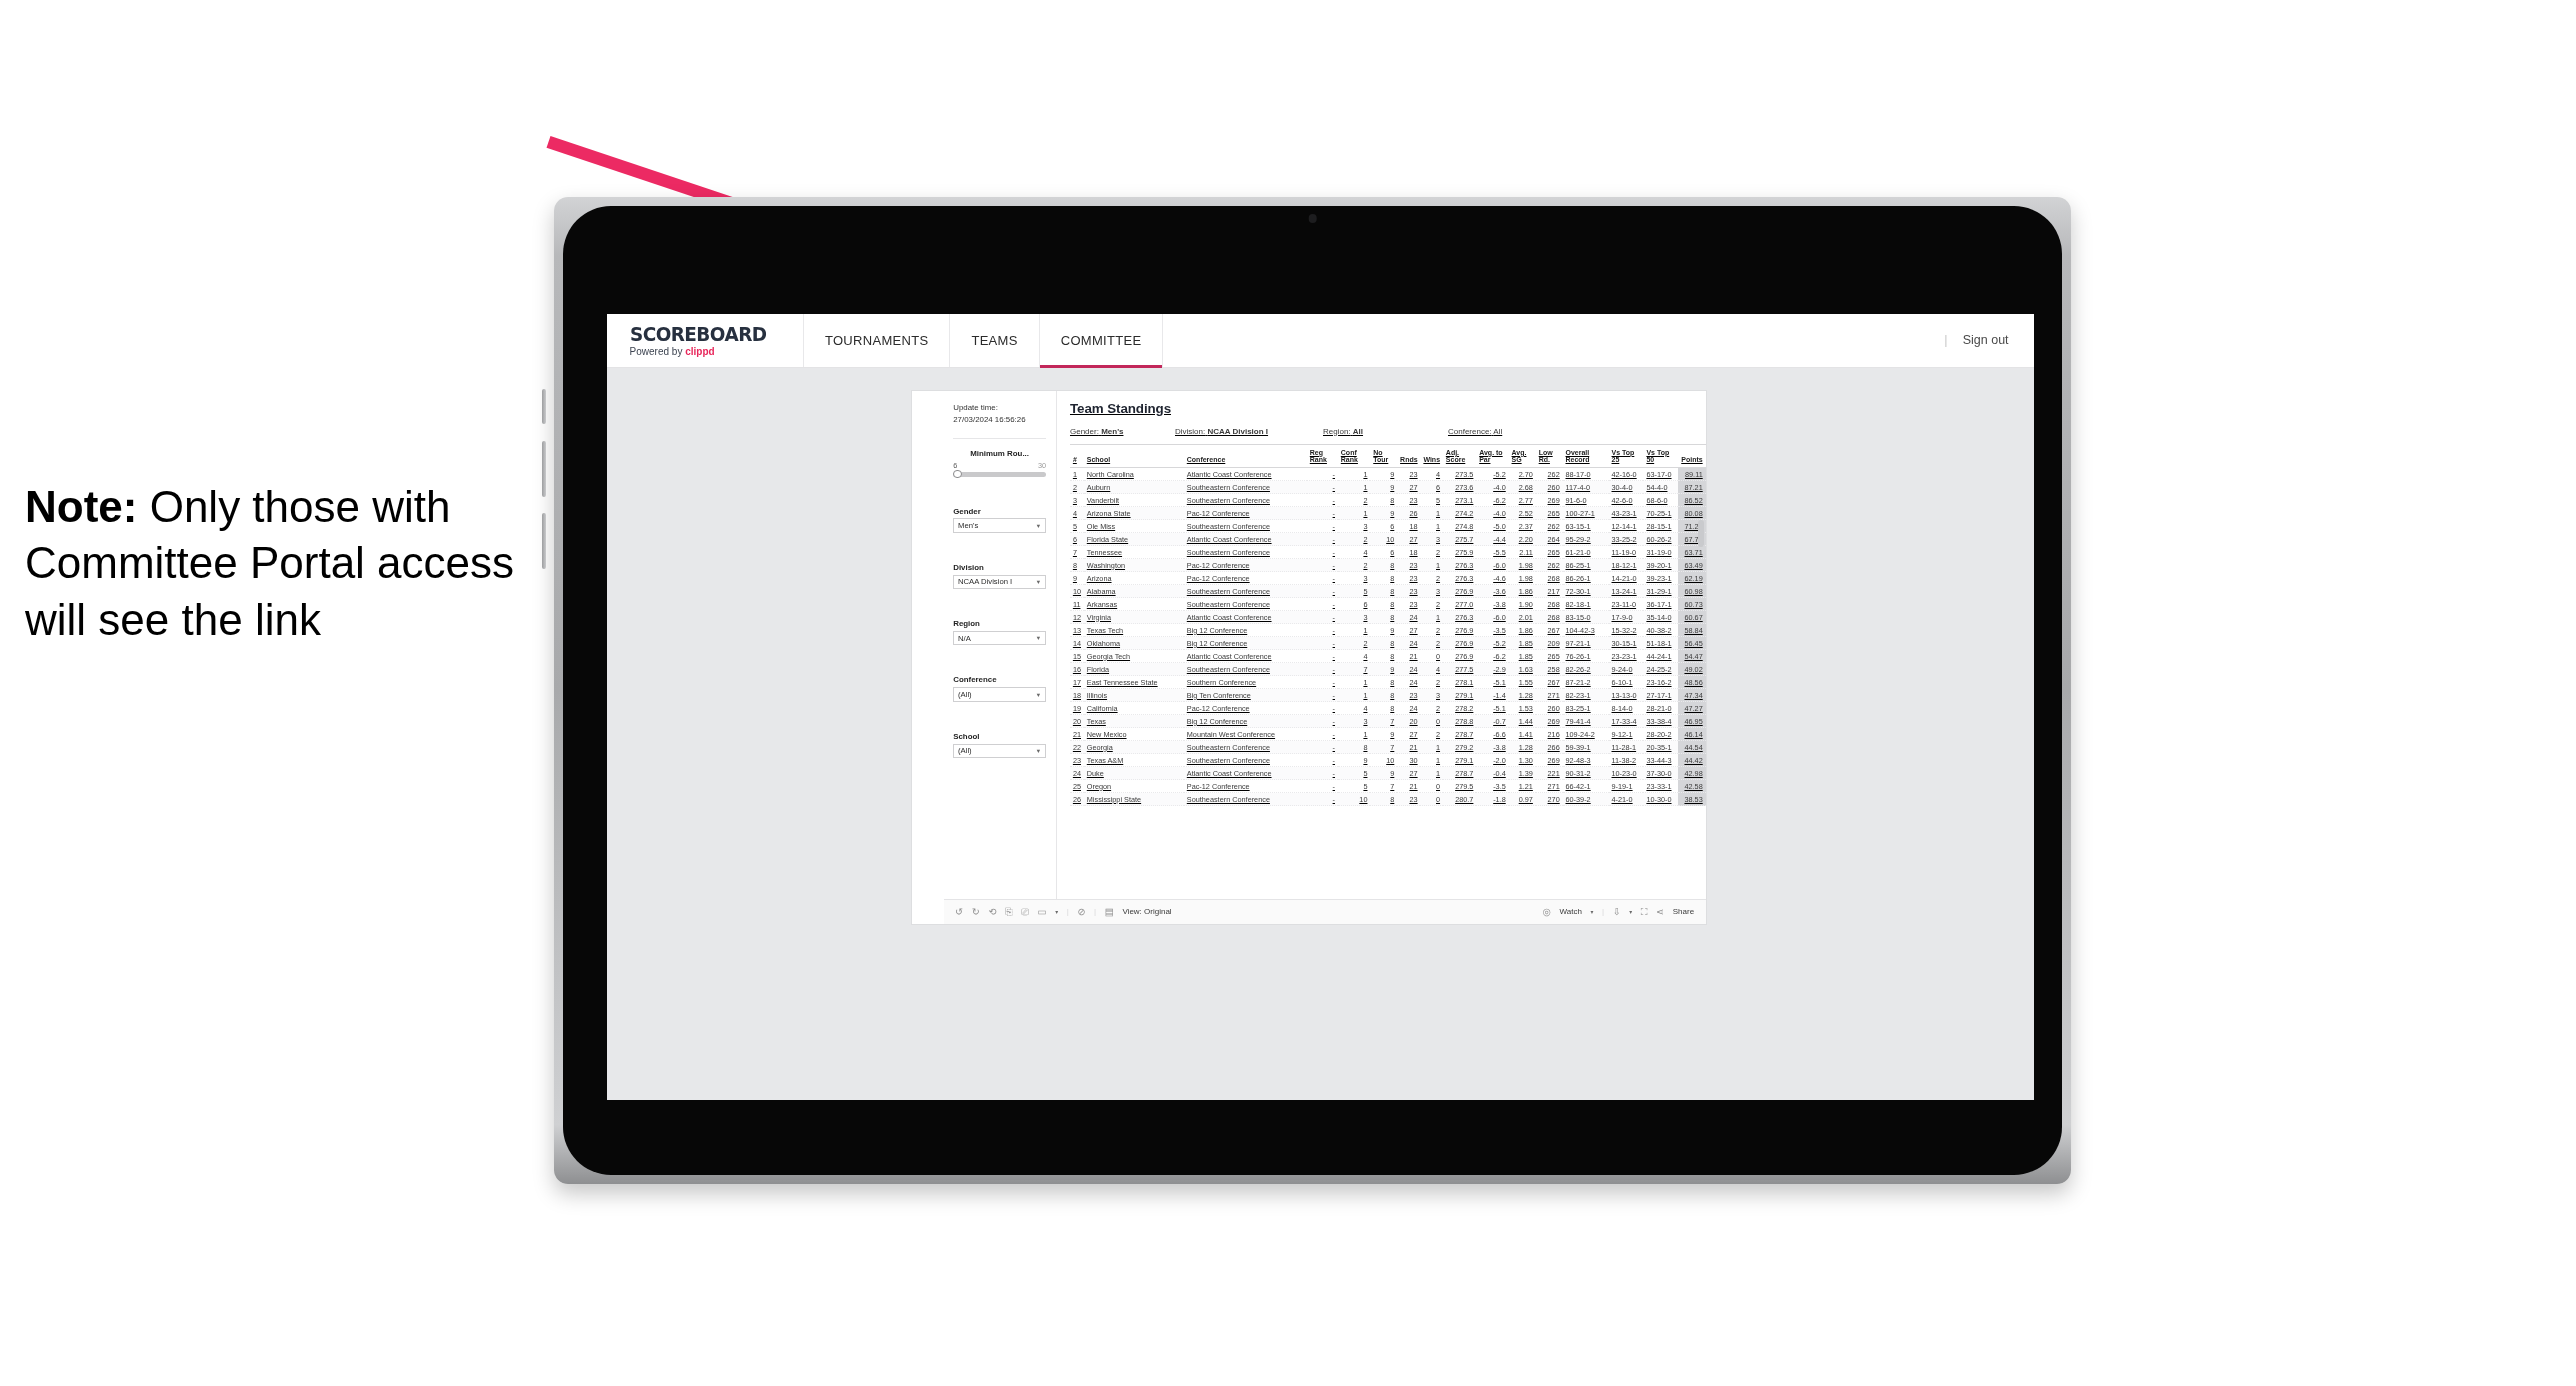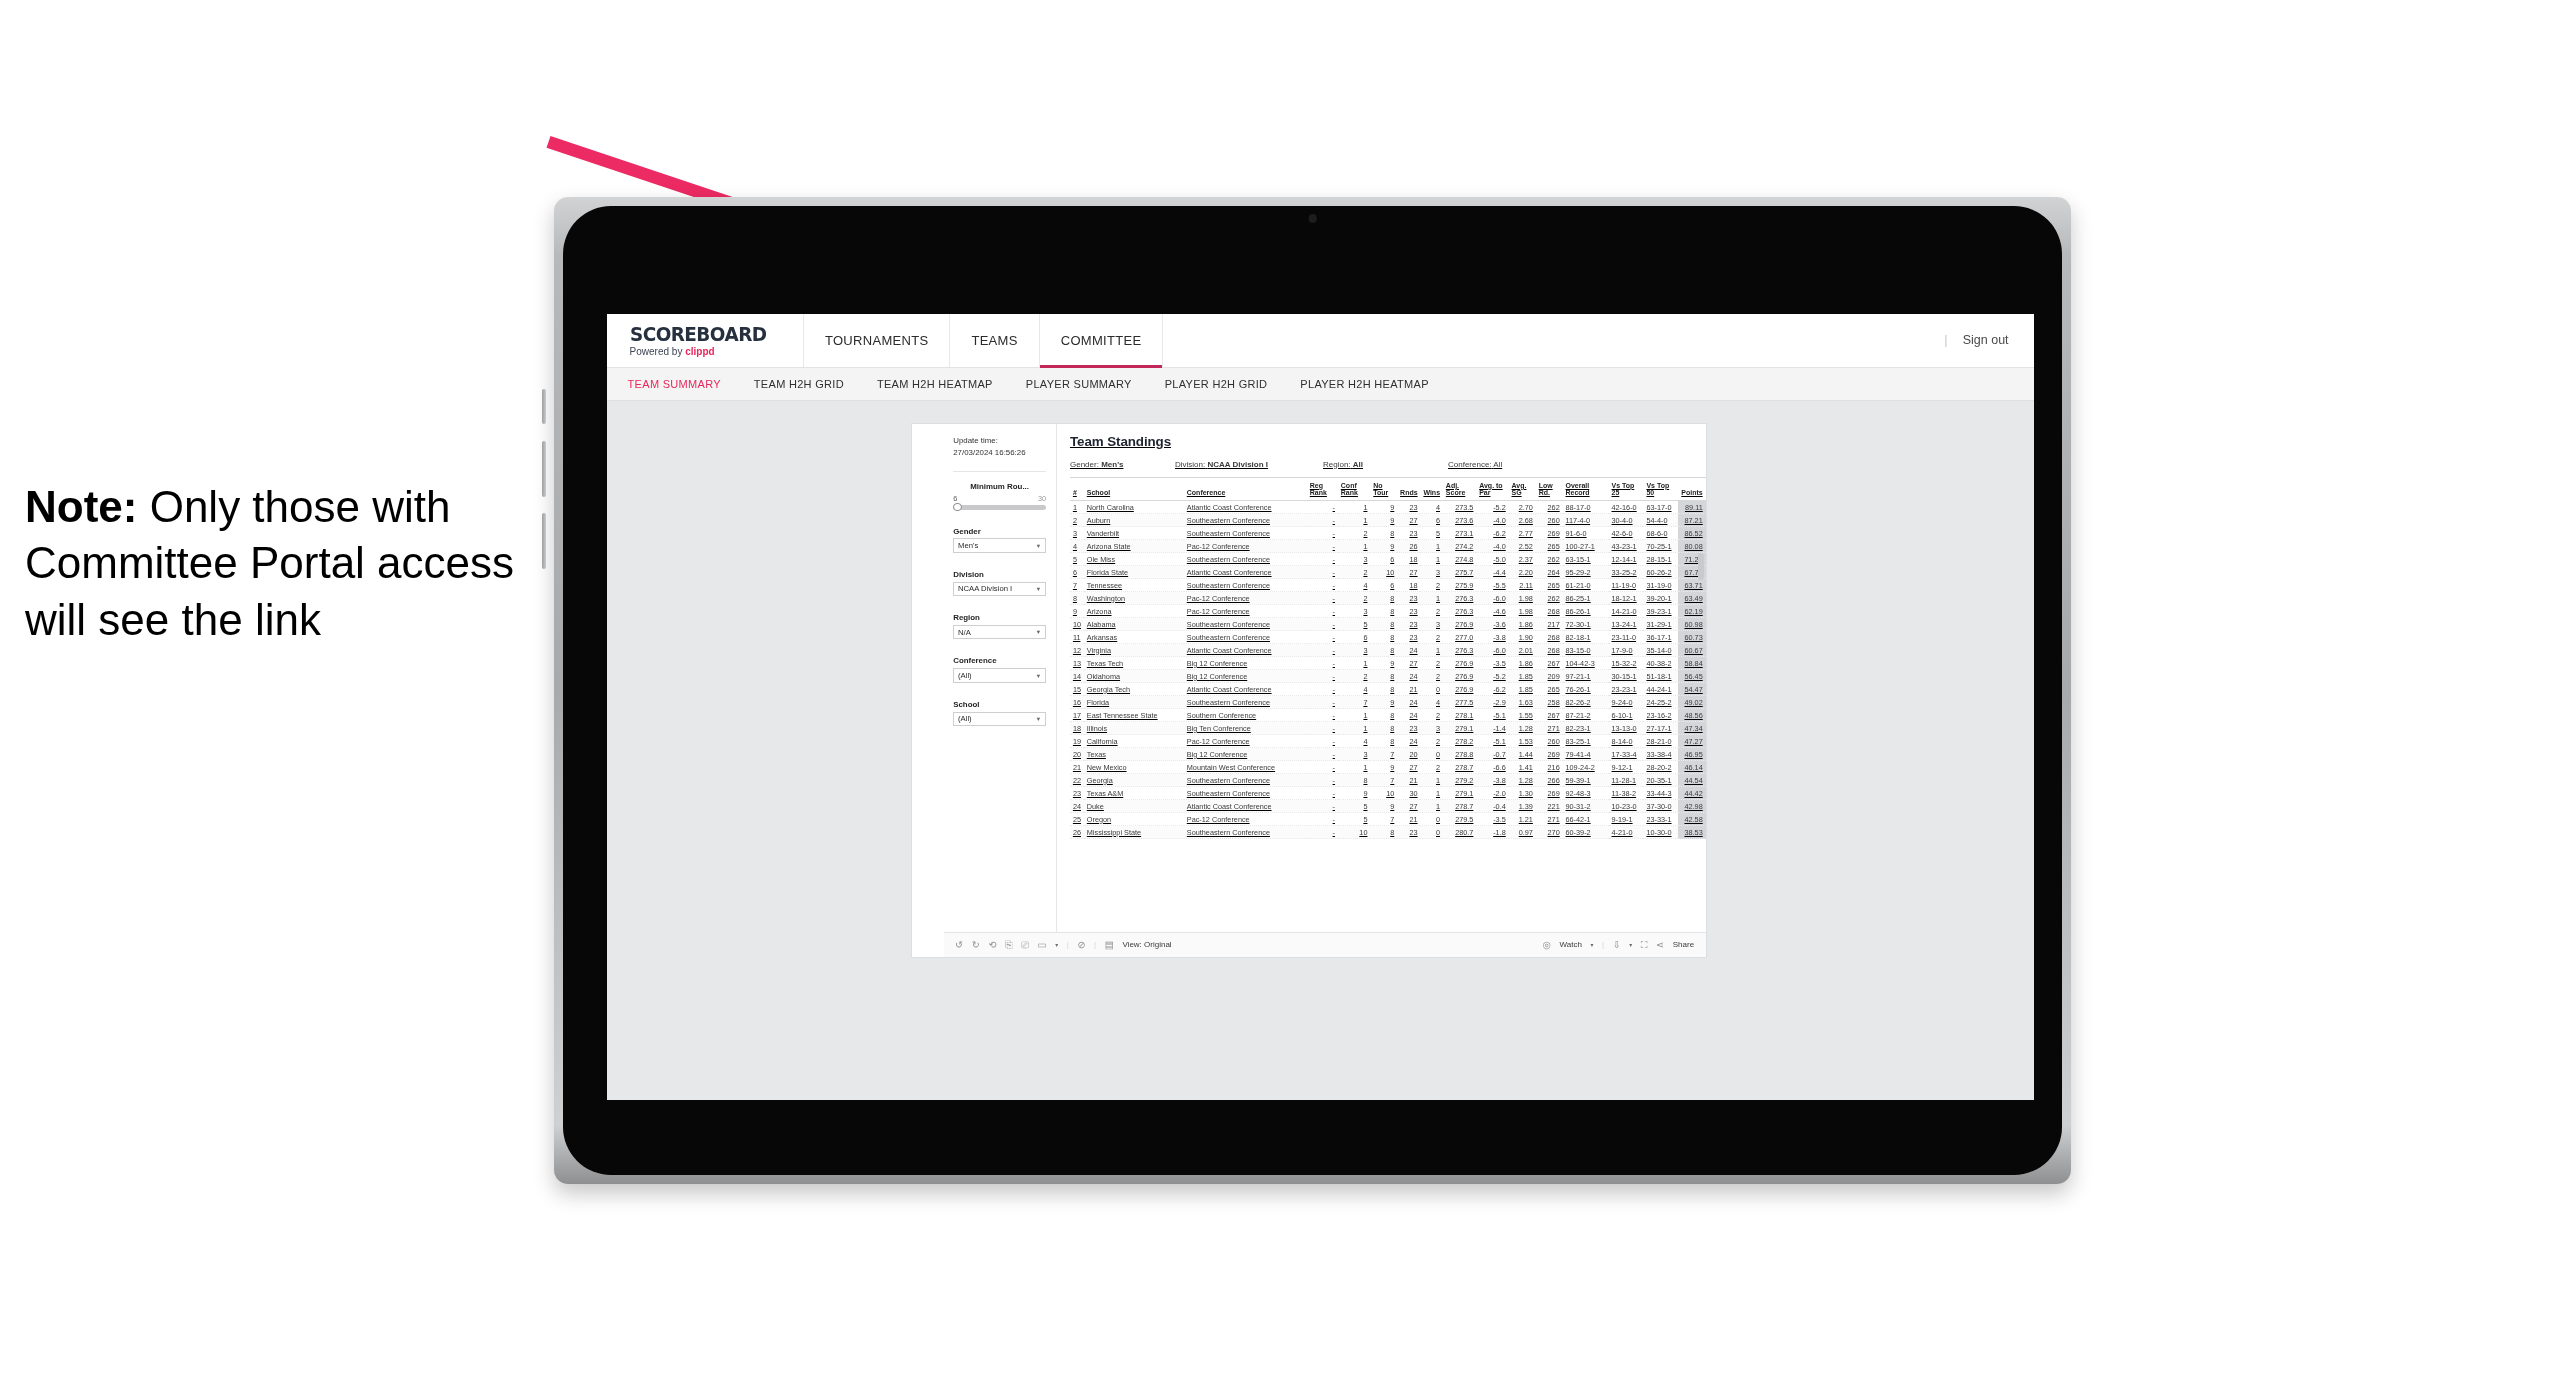--- a/index.html
+++ b/index.html
@@ -132,21 +132,21 @@
 
   
   .filters {
     width: 113px; flex: 0 0 113px;
     border-right: 1px solid #e6e6e8;
     padding: 11.5px 9.6px 0 9.6px;
     font-size: 7.7px; color: #2b2b2b;
   }
   .upd { font-size: 7.9px; line-height: 1.45; color: #333; }
   .fdiv { height: 1px; background: #e6e6e8; margin: 12.5px 0 10.5px 0; }
-  .fgroup { margin-bottom: 17px; }
+  .fgroup { margin-bottom: 30px; }
   .flabel { font-weight: 700; font-size: 7.9px; margin-bottom: 2.9px; color: #1f1f1f; }
   .flabel.center { text-align: center; }
   .slider-nums { display: flex; justify-content: space-between; font-size: 7.3px; color: #5a5a5a; margin-bottom: 1.9px; }
   .slider-nums .hi { color: #9a9a9a; }
   .slider-track { position: relative; height: 4.8px; background: #c9c9cb; border-radius: 2.9px; }
   .slider-handle {
     position: absolute; left: 0; top: -1.9px; width: 8.6px; height: 8.6px;
     background: #fff; border: 1px solid #8c8c8e; border-radius: 50%;
   }
   .fselect {
@@ -231,28 +231,20 @@
           <div class="navitem">TOURNAMENTS</div>
           <div class="navitem">TEAMS</div>
           <div class="navitem active">COMMITTEE</div>
           <div class="navitem nav-spacer"></div>
           <div class="signout-wrap">
             <span class="vbar">|</span>
             <span class="signout">Sign out</span>
           </div>
         </div>
 
-        <div class="subnav">
-          <div class="subitem active">TEAM SUMMARY</div>
-          <div class="subitem">TEAM H2H GRID</div>
-          <div class="subitem">TEAM H2H HEATMAP</div>
-          <div class="subitem">PLAYER SUMMARY</div>
-          <div class="subitem">PLAYER H2H GRID</div>
-          <div class="subitem">PLAYER H2H HEATMAP</div>
-        </div>
 
         <div class="dash">
           <div class="viz">
             <div class="viz-main">
 
               <div class="filters">
                 <div class="upd">
                   <div>Update time:</div>
                   <div>27/03/2024 16:56:26</div>
                 </div>

